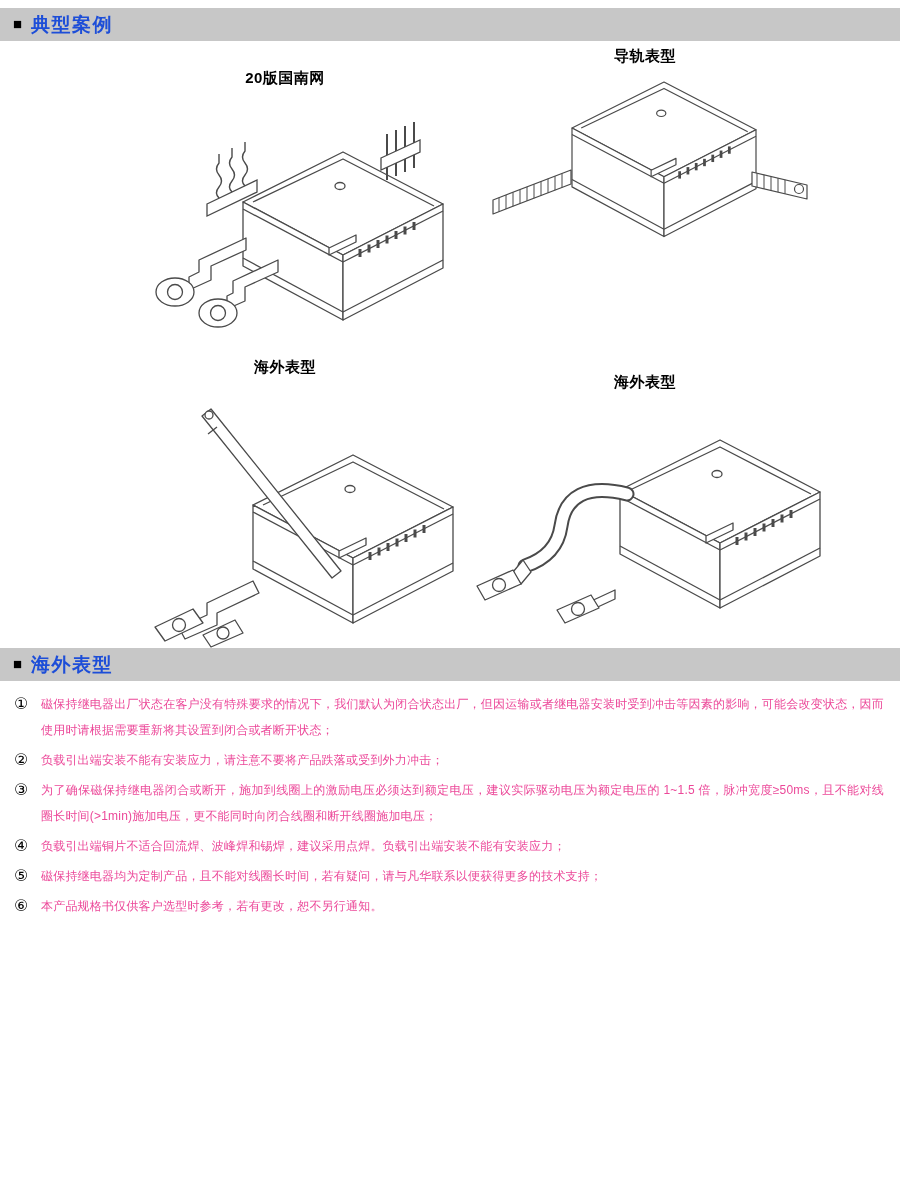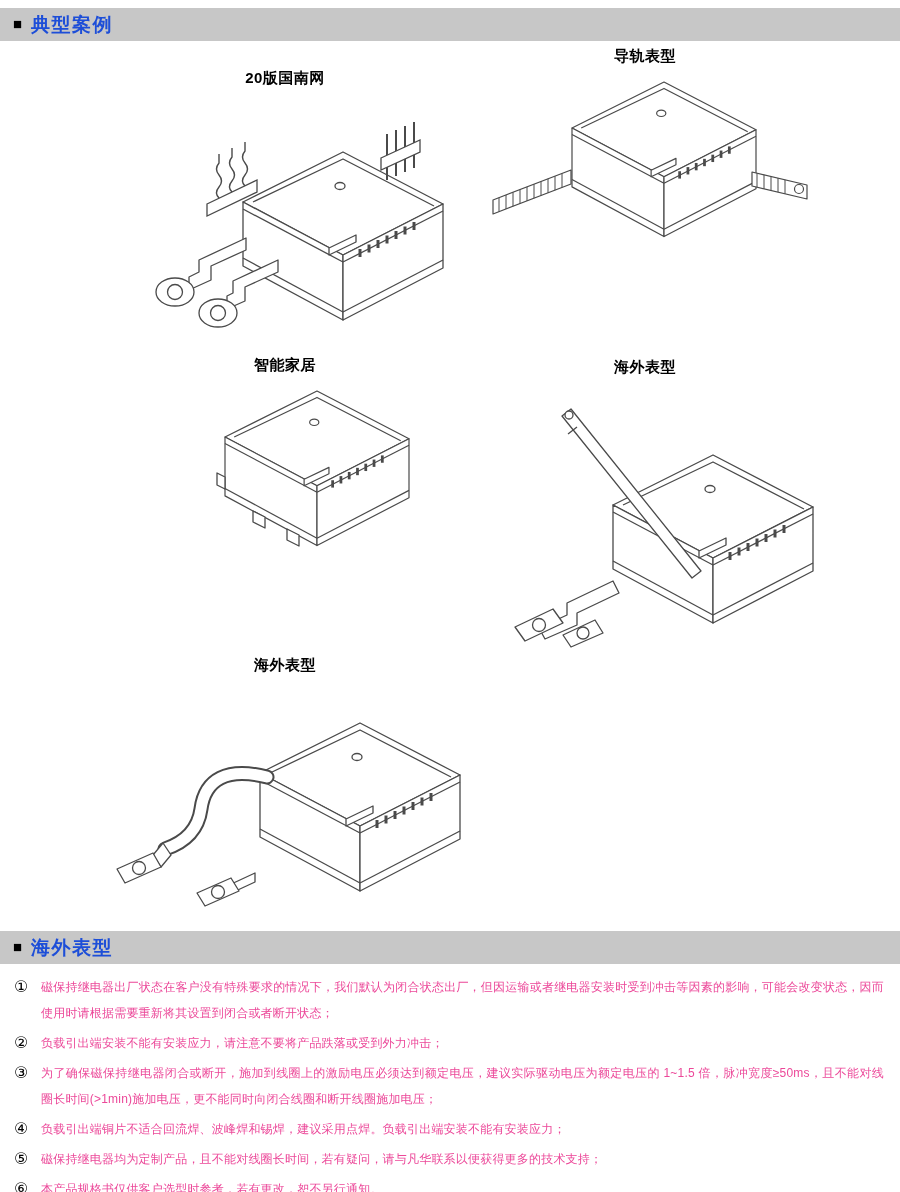--- a/index.html
+++ b/index.html
@@ -118,31 +118,20 @@
             <line x1="289" y1="98.8" x2="289" y2="112.8"></line>
             <line x1="296" y1="100.5" x2="296" y2="114.5"></line>
             <line x1="303" y1="102.1" x2="303" y2="116.1"></line>
             <line x1="310" y1="103.8" x2="310" y2="117.8"></line>
           </g>
           <circle cx="324" cy="113" r="4.5"></circle>
         </g>
       </svg>
     </figure>
 
-    <figure class="case r2">
-      <figcaption>智能家居</figcaption>
-      <svg class="illus" viewBox="0 0 340 170" width="340" height="170">
-        <use href="#relaybody" transform="translate(110,6) scale(0.92)"></use>
-        <g stroke="#4a4a4a" stroke-width="1.3" fill="#fff" stroke-linejoin="round">
-          <polygon points="138,126 150,132 150,143 138,137"></polygon>
-          <polygon points="172,144 184,150 184,161 172,155"></polygon>
-          <polygon points="102,88 110,92 110,104 102,100"></polygon>
-        </g>
-      </svg>
-    </figure>
 
     <figure class="case r3">
       <figcaption>海外表型</figcaption>
       <svg class="illus" viewBox="0 0 360 265" width="360" height="265">
         <use href="#relaybody" transform="translate(148,72)"></use>
         <g stroke="#4a4a4a" stroke-width="1.3" fill="#fff" stroke-linejoin="round">
           <polygon points="236,188 106,26 97,33 227,195"></polygon>
           <circle cx="104" cy="32" r="4"></circle>
           <line x1="112" y1="44" x2="103" y2="51"></line>
           <polygon points="154,210 112,230 112,242 80,256 74,245 102,232 102,220 148,198"></polygon>

